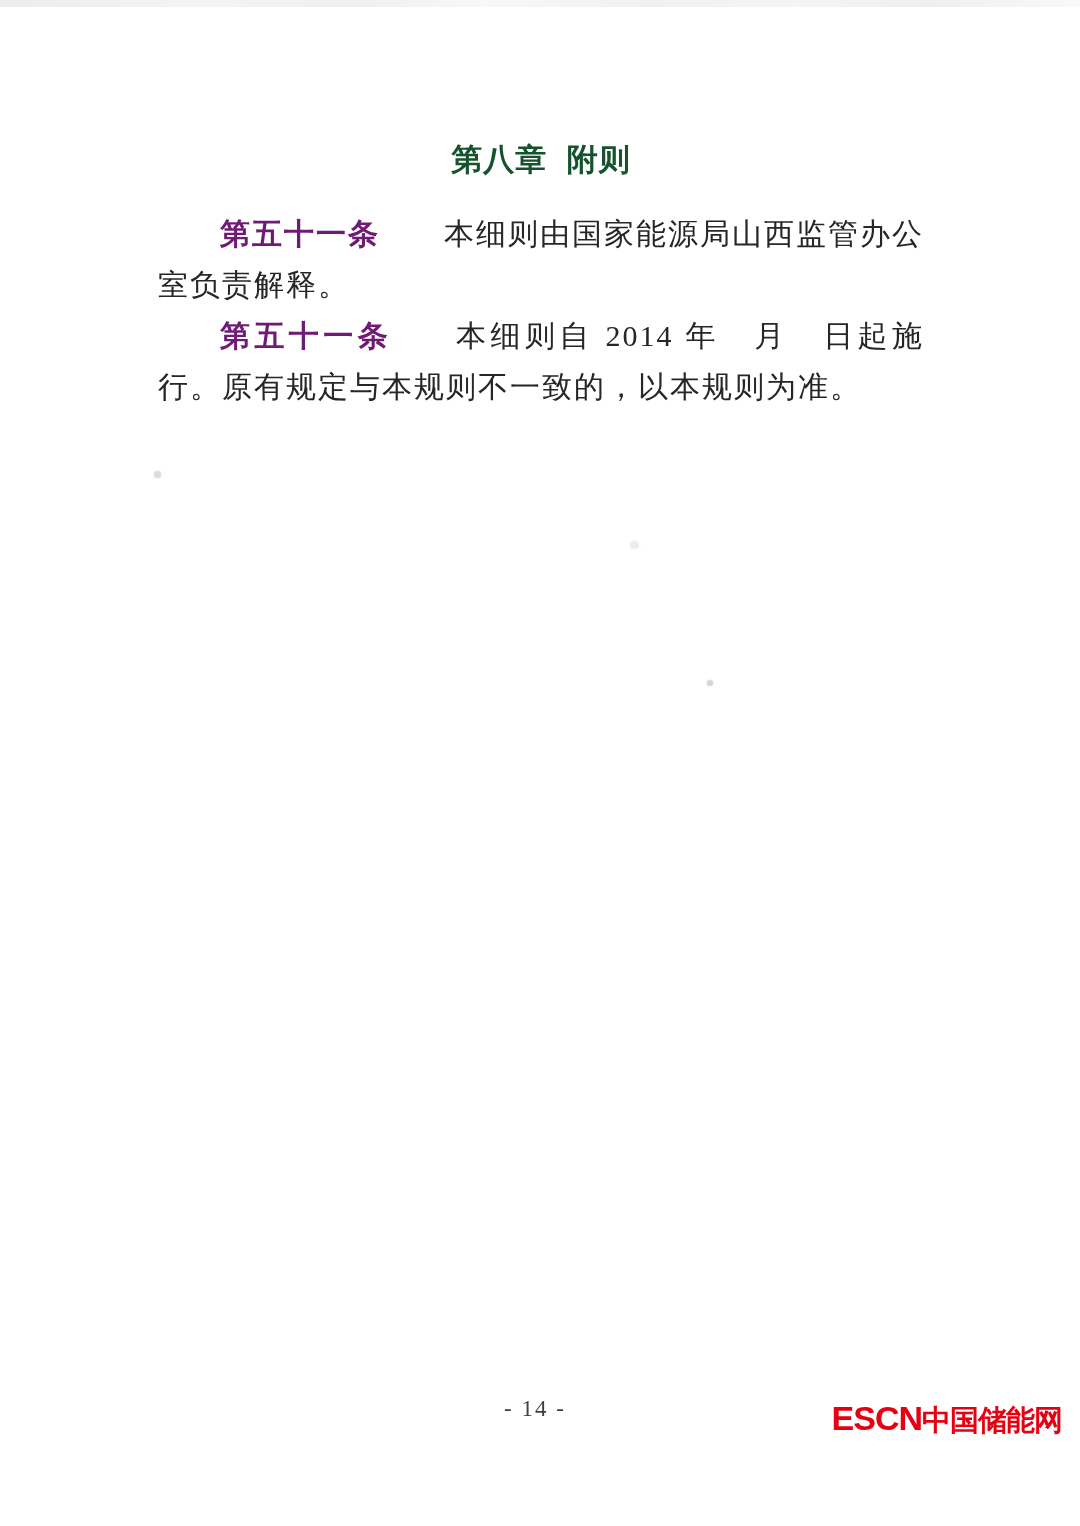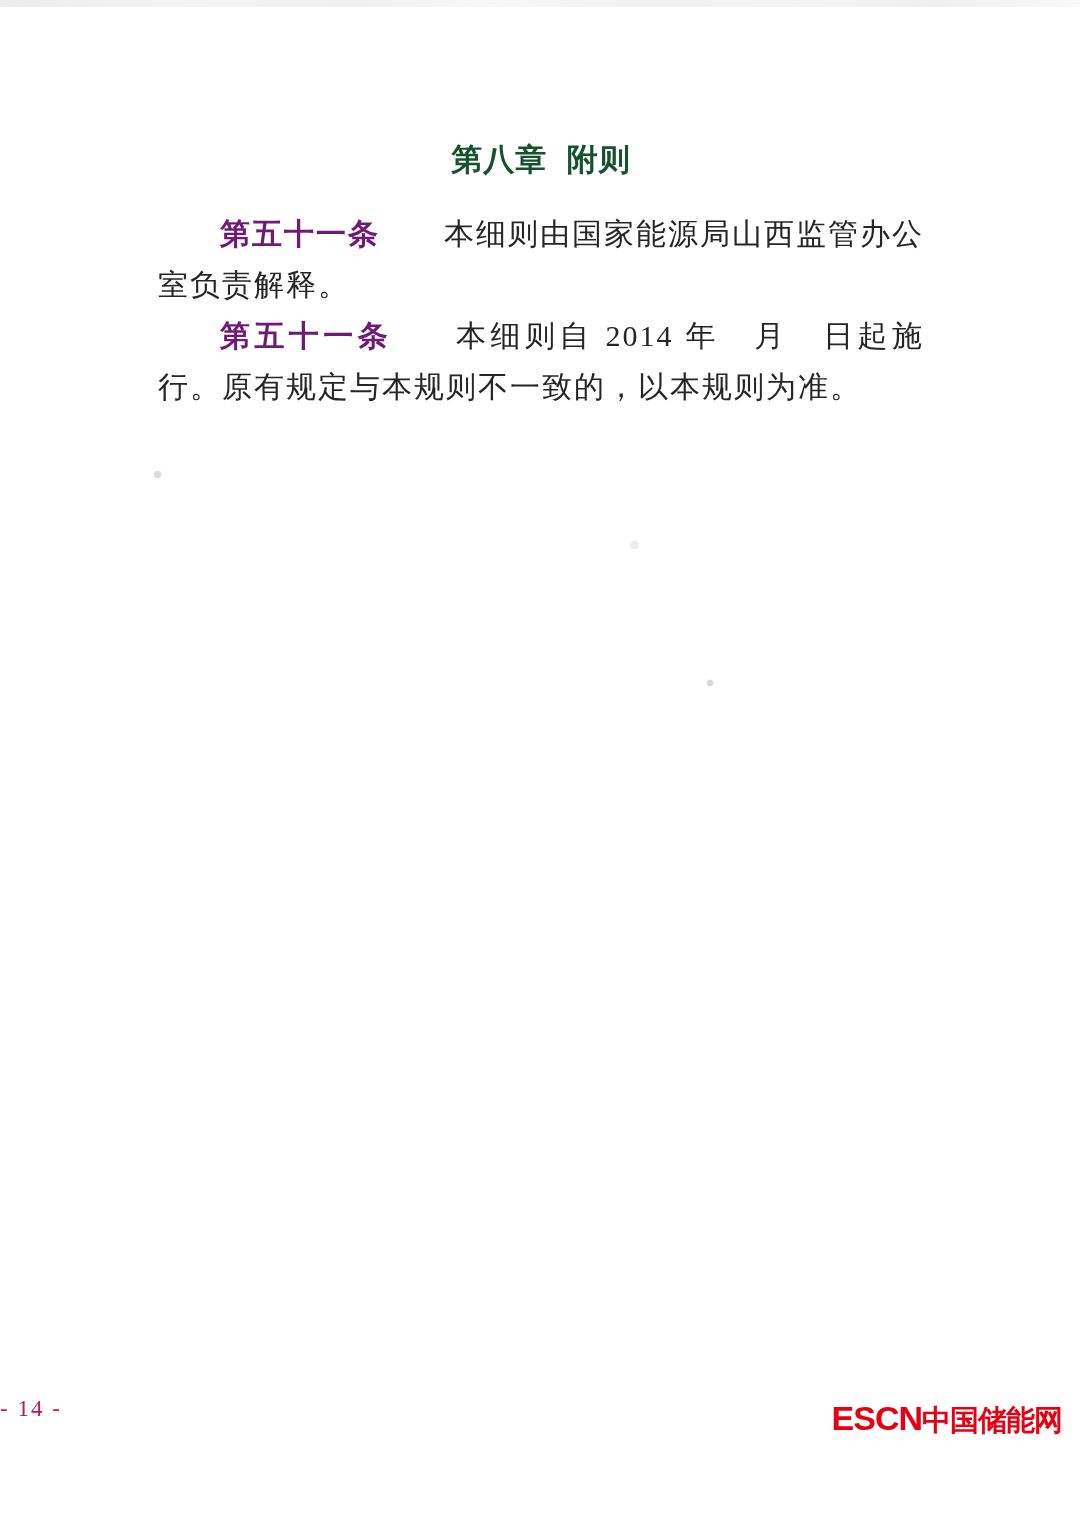--- a/index.html
+++ b/index.html
@@ -57,24 +57,24 @@
   .article .label {
     font-weight: bold;
     margin-right: 64px;
     color: #701a75;
   }
   .page-number {
     position: absolute;
     left: 0;
     top: 1396px;
     width: 1070px;
-    text-align: left;
+    text-align: center;
     font-size: 23px;
     letter-spacing: 2px;
-    color: #be185d;
+    color: #404040;
   }
   .watermark {
     position: absolute;
     right: 18px;
     top: 1400px;
     font-family: "Liberation Sans", "DejaVu Sans", sans-serif;
     font-weight: 800;
     white-space: nowrap;
     line-height: 36px;
   }

